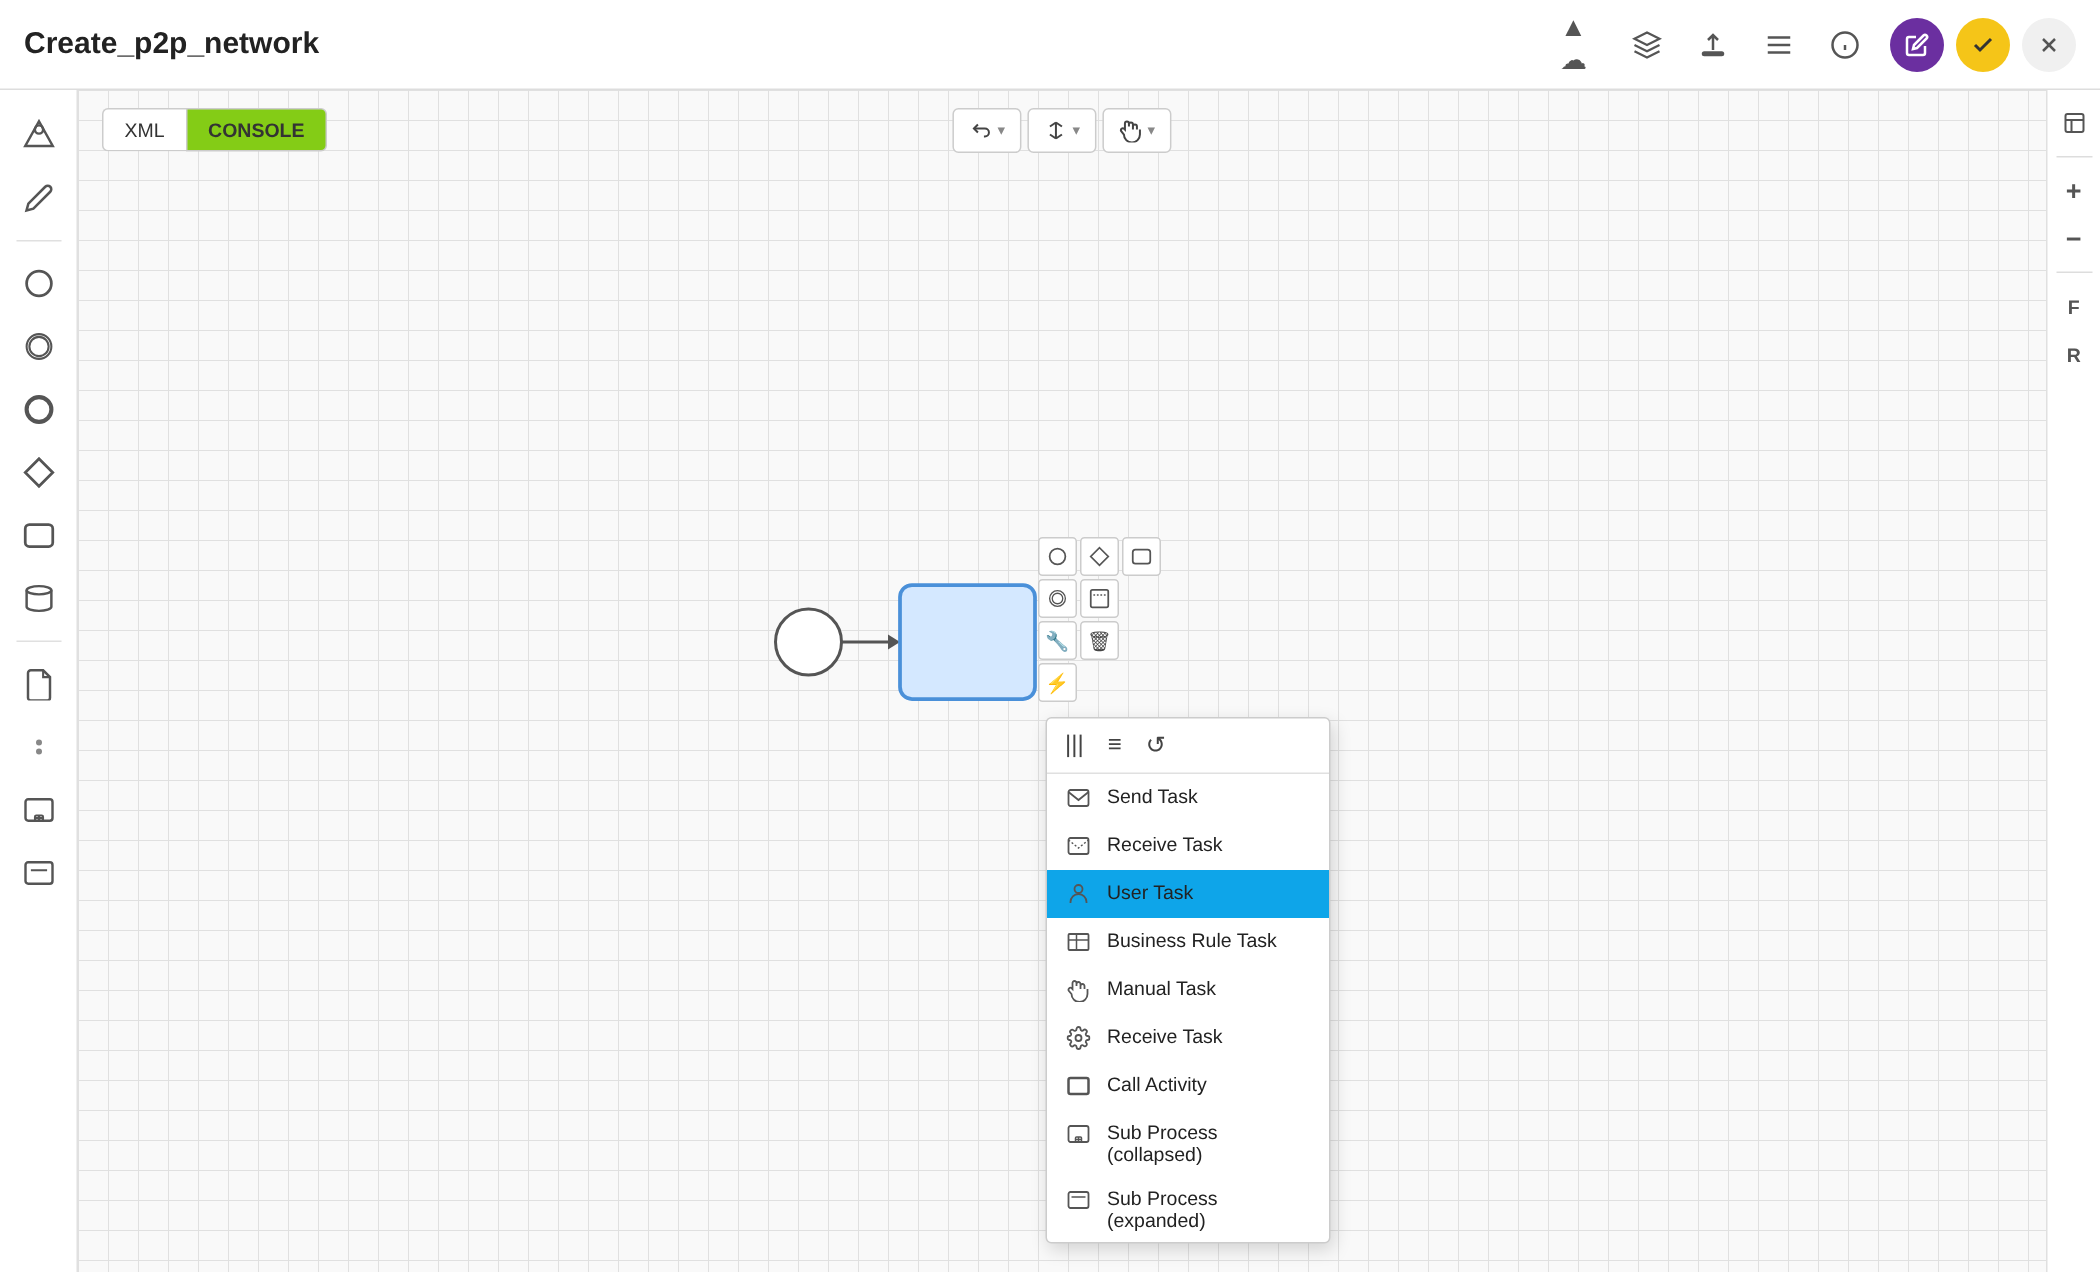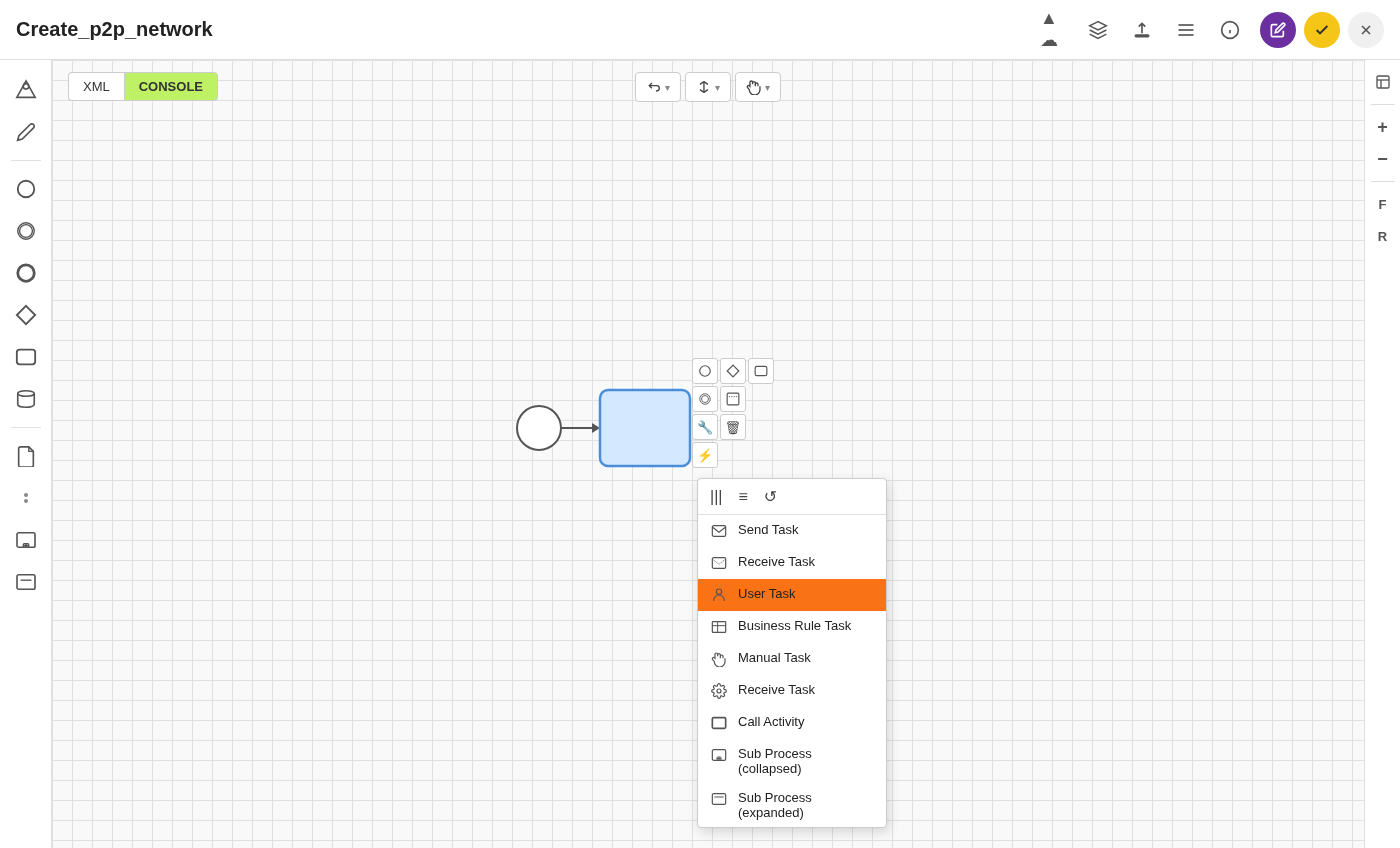--- a/index.html
+++ b/index.html
@@ -59,21 +59,21 @@
     #tab-bar {
       position: absolute; top: 12px; left: 16px;
       display: flex; align-items: center; z-index: 10;
     }
     .tab-btn {
       padding: 6px 14px; border: 1px solid #ccc; cursor: pointer;
       font-size: 13px; font-weight: 500; color: #333; background: #fff;
     }
     .tab-btn:first-child { border-radius: 4px 0 0 4px; border-right: none; }
     .tab-btn:last-child { border-radius: 0 4px 4px 0; }
-    .tab-btn.active { background: #bef264; font-weight: 600; }
+    .tab-btn.active { background: #84cc16; font-weight: 600; }
 
     
     #context-toolbar {
       position: absolute; top: 298px; left: 640px; z-index: 20;
       display: flex; flex-direction: column; gap: 2px;
     }
     .ctx-row { display: flex; gap: 2px; }
     .ctx-icon {
       width: 26px; height: 26px; display: flex; align-items: center; justify-content: center;
       background: #fff; border: 1px solid #ccc; border-radius: 3px; cursor: pointer;
@@ -88,21 +88,21 @@
     }
     .task-dropdown-header {
       display: flex; align-items: center; gap: 16px; padding: 8px 12px;
       border-bottom: 1px solid #e0e0e0;
     }
     .td-header-icon { font-size: 16px; color: #444; cursor: pointer; }
     .task-dropdown-item {
       display: flex; gap: 10px; padding: 7px 12px;
       cursor: pointer; font-size: 13px; color: #222;
     }
-    .task-dropdown-item.highlighted { background: #f97316; }
+    .task-dropdown-item.highlighted { background: #0ea5e9; }
     .task-item-icon { width: 18px; height: 18px; display: flex; align-items: center; justify-content: center; font-size: 13px; color: #555; flex-shrink: 0; }
 
     
     #right-sidebar {
       width: 36px; background: #fff; border-left: 1px solid #e0e0e0;
       display: flex; flex-direction: column; align-items: center; padding: 8px 0; gap: 4px;
     }
     .rs-btn {
       width: 28px; height: 28px; display: flex; align-items: center; justify-content: center;
       cursor: pointer; font-size: 14px; color: #555; border-radius: 3px;

